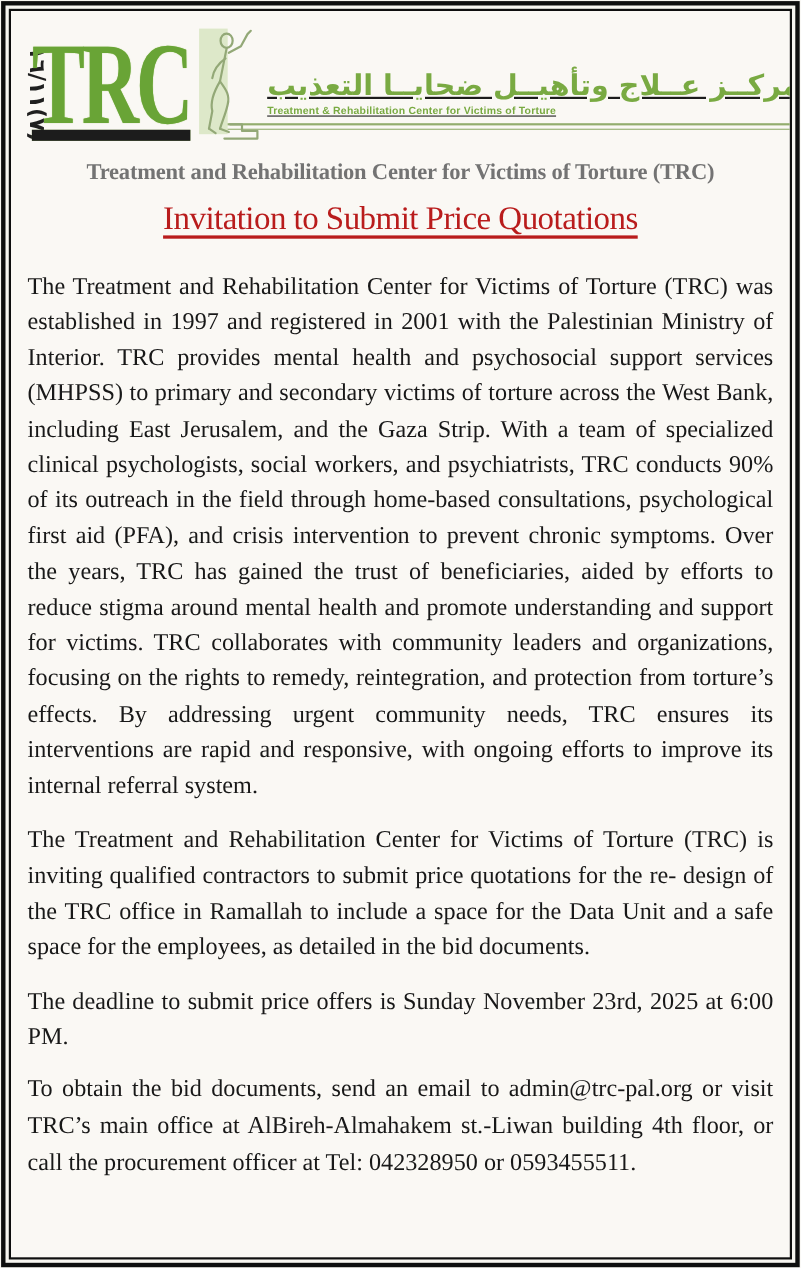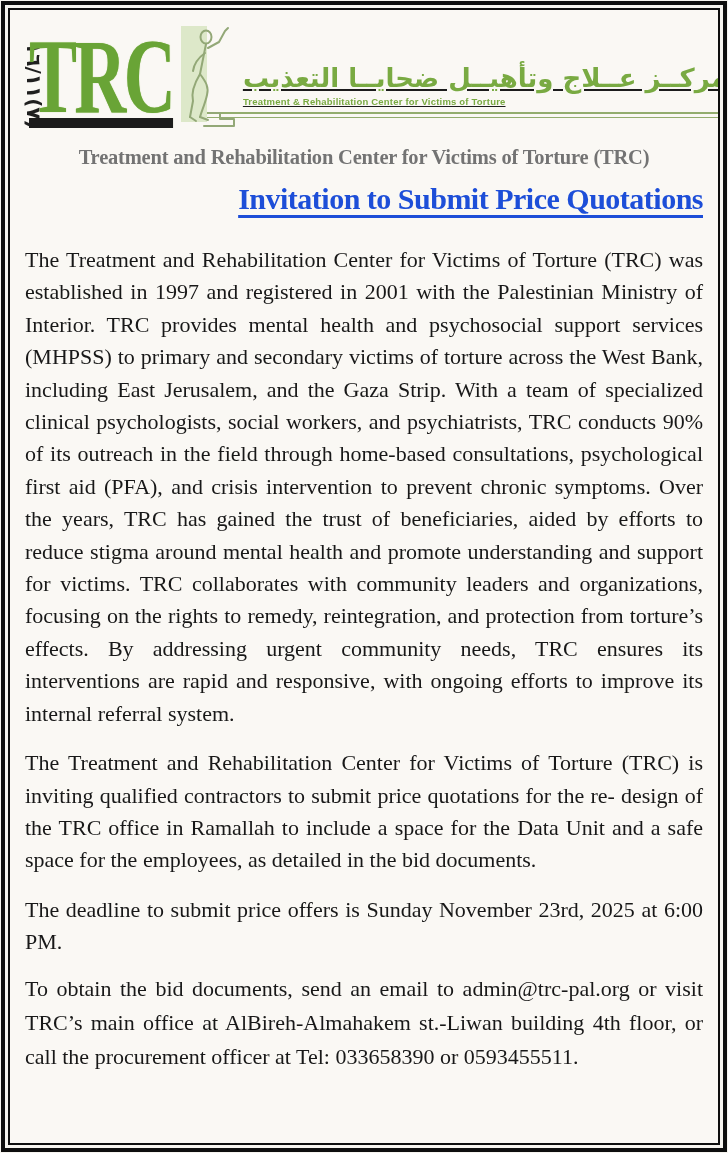--- a/index.html
+++ b/index.html
@@ -50,22 +50,22 @@
   .logo-rule{
     margin-top:5px;margin-left:-42px;height:3px;
     border-top:2px solid #93ad6e;border-bottom:1.5px solid #93ad6e;
   }
   
   .org-title{
     margin:16px 0 0 0;text-align:center;
     font-size:20.5px;font-weight:bold;letter-spacing:-0.2px;color:#737373;
   }
   .invitation-heading{
-    margin:13px 0 0 0;text-align:right;
-    font-size:30px;font-weight:bold;letter-spacing:-0.5px;color:#1d4ed8;
+    margin:13px 0 0 0;text-align:center;
+    font-size:30px;font-weight:normal;letter-spacing:-0.5px;color:#b91c1c;
   }
   .invitation-heading span{
     text-decoration:underline;text-decoration-thickness:2.5px;text-underline-offset:6px;
   }
   
   .body-copy{margin-top:28px;}
   .body-copy p{
     margin:0 0 17px 0;
     font-size:22px;line-height:32.4px;
     text-align:justify;color:#181818;
@@ -112,18 +112,18 @@
       <h1 class="org-title">Treatment and Rehabilitation Center for Victims of Torture (TRC)</h1>
 
       <h2 class="invitation-heading">
         <span>Invitation to Submit Price Quotations</span>
       </h2>
 
       <div class="body-copy">
         <p class="p-intro">The Treatment and Rehabilitation Center for Victims of Torture (TRC) was established in 1997 and registered in 2001 with the Palestinian Ministry of Interior. TRC provides mental health and psychosocial support services (MHPSS) to primary and secondary victims of torture across the West Bank, including East Jerusalem, and the Gaza Strip. With a team of specialized clinical psychologists, social workers, and psychiatrists, TRC conducts 90% of its outreach in the field through home-based consultations, psychological first aid (PFA), and crisis intervention to prevent chronic symptoms. Over the years, TRC has gained the trust of beneficiaries, aided by efforts to reduce stigma around mental health and promote understanding and support for victims. TRC collaborates with community leaders and organizations, focusing on the rights to remedy, reintegration, and protection from torture’s effects. By addressing urgent community needs, TRC ensures its interventions are rapid and responsive, with ongoing efforts to improve its internal referral system.</p>
         <p class="p-invite">The Treatment and Rehabilitation Center for Victims of Torture (TRC) is inviting qualified contractors to submit price quotations for the re- design of the TRC office in Ramallah to include a space for the Data Unit and a safe space for the employees, as detailed in the bid documents.</p>
         <p class="p-deadline">The deadline to submit price offers is Sunday November 23rd, 2025 at 6:00 PM.</p>
-        <p class="p-contact">To obtain the bid documents, send an email to admin@trc-pal.org or visit TRC’s main office at AlBireh-Almahakem st.-Liwan building 4th floor, or call the procurement officer at Tel: 033658390 or 0593455511.</p>
+        <p class="p-contact">To obtain the bid documents, send an email to admin@trc-pal.org or visit TRC’s main office at AlBireh-Almahakem st.-Liwan building 4th floor, or call the procurement officer at Tel: 042328950 or 0593455511.</p>
       </div>
 
     </div>
   </div>
 </div>
 
 </body></html>

